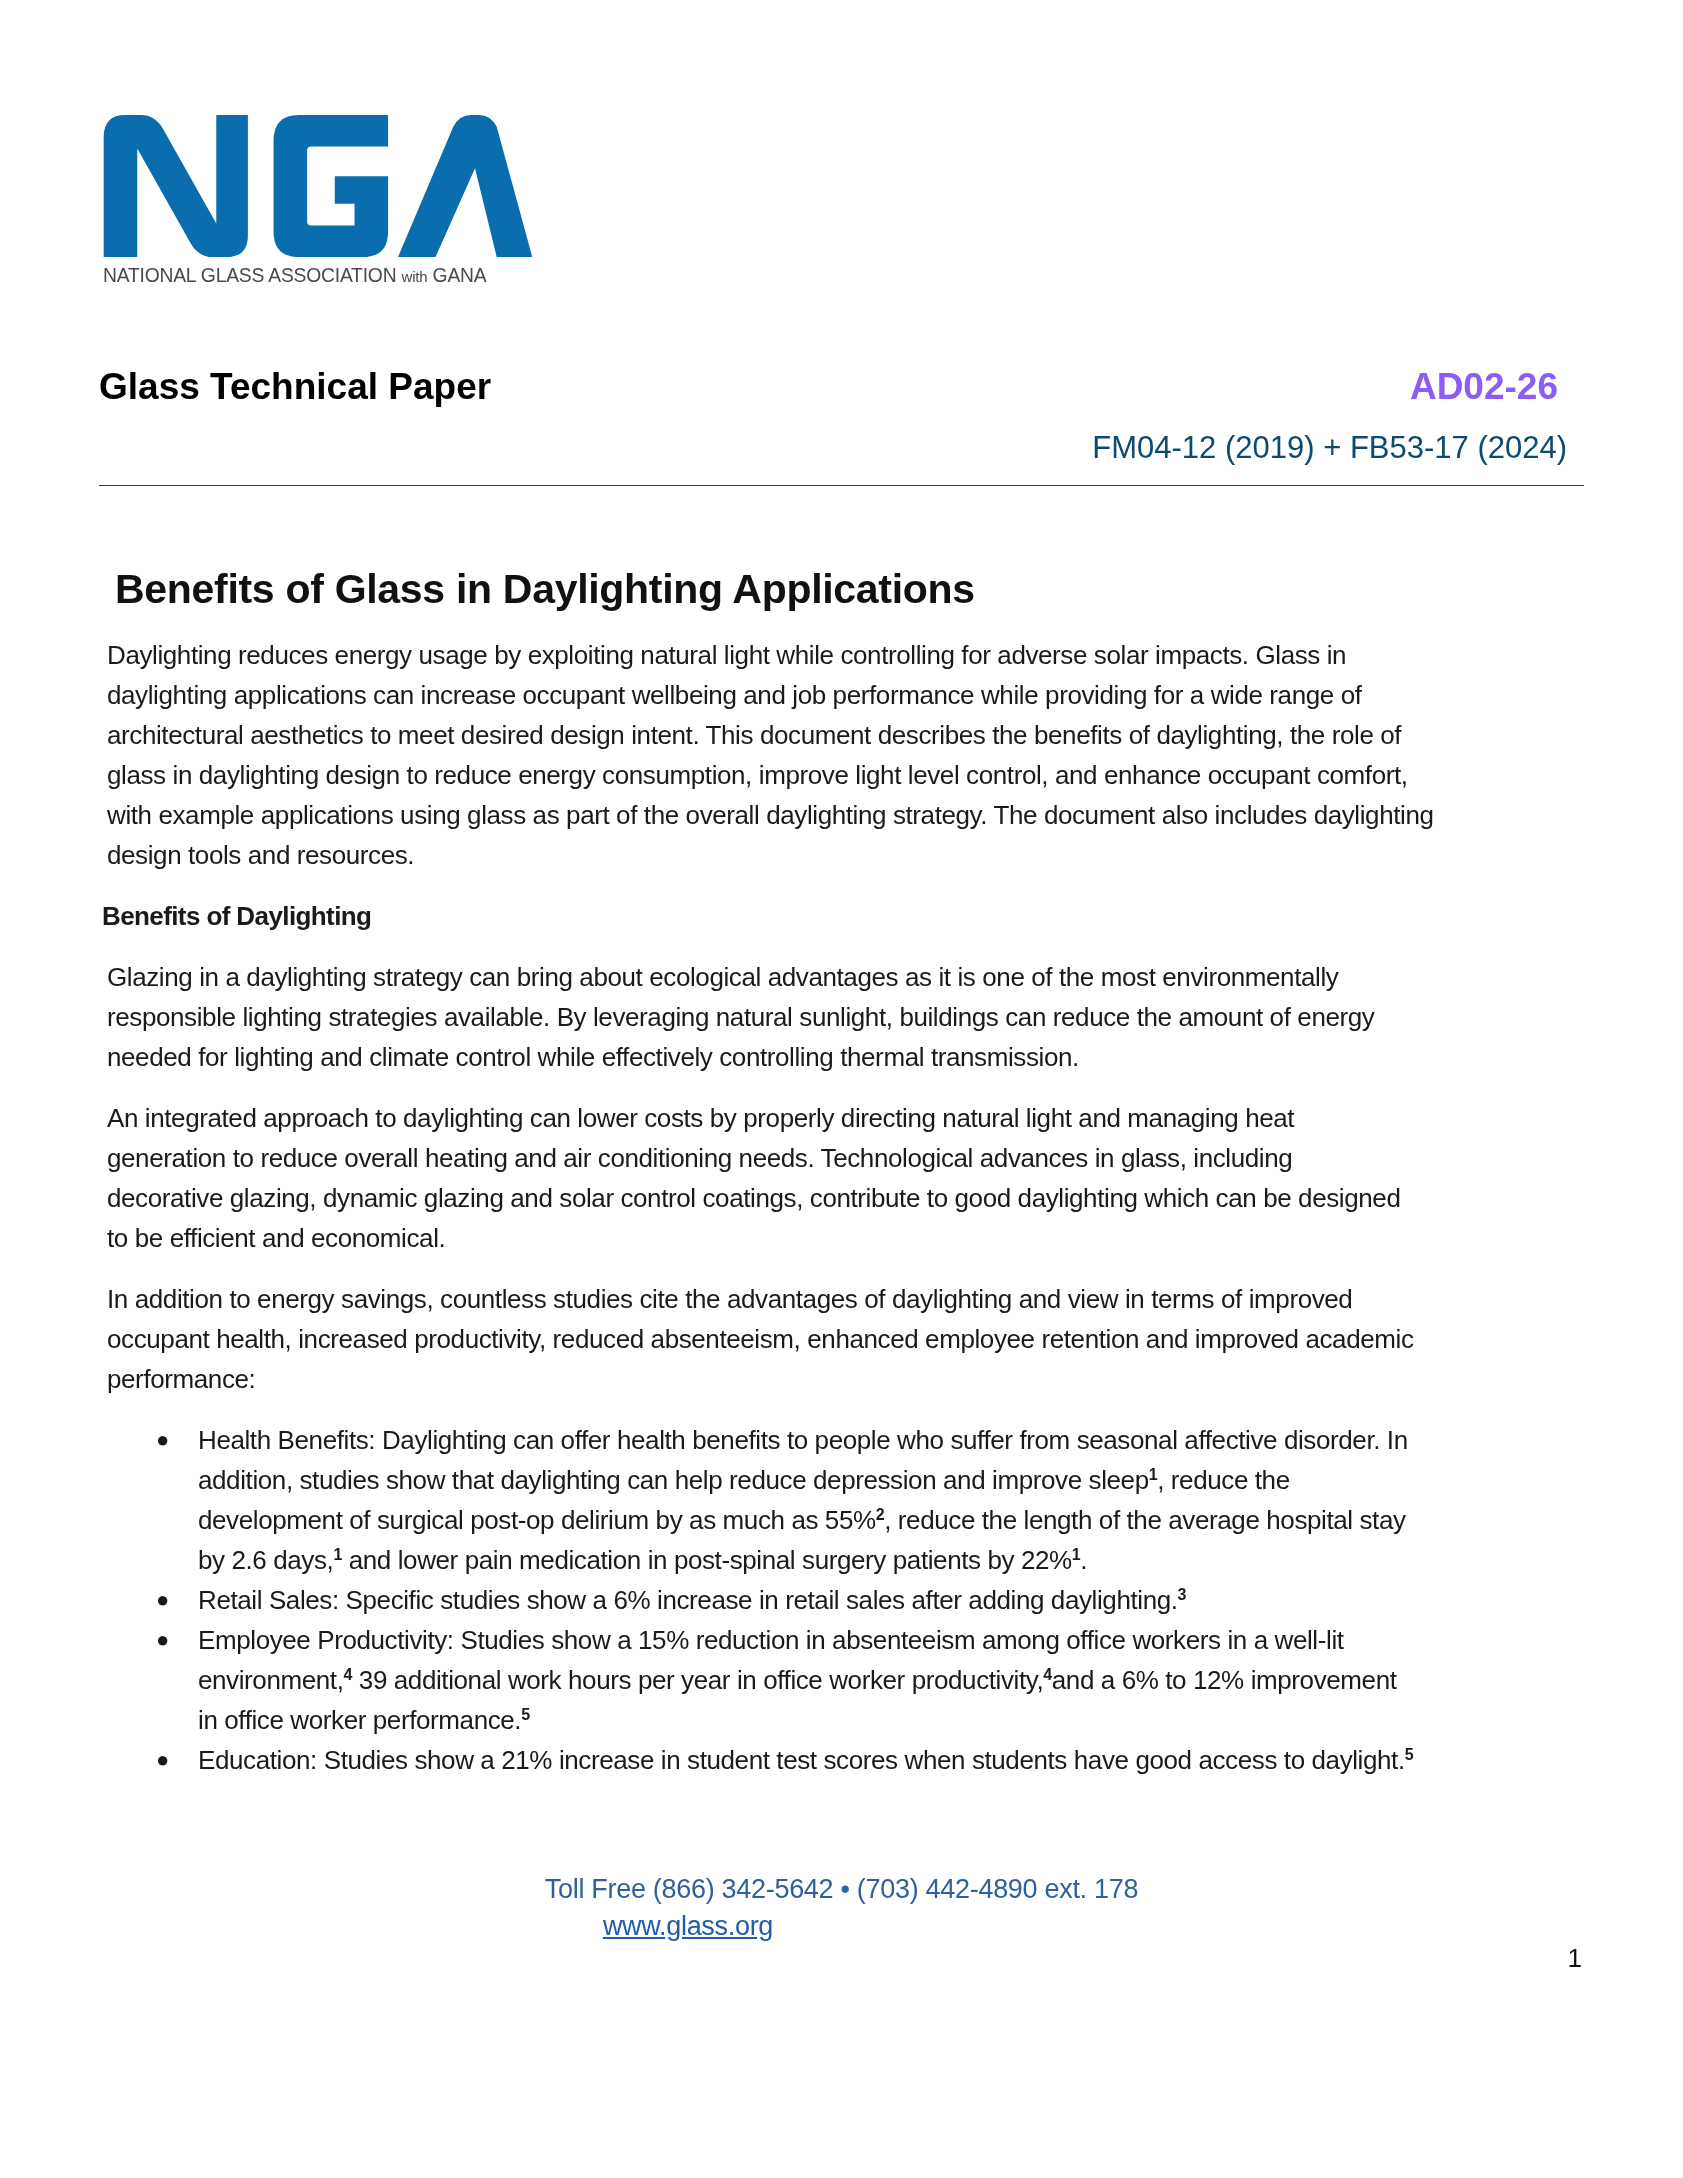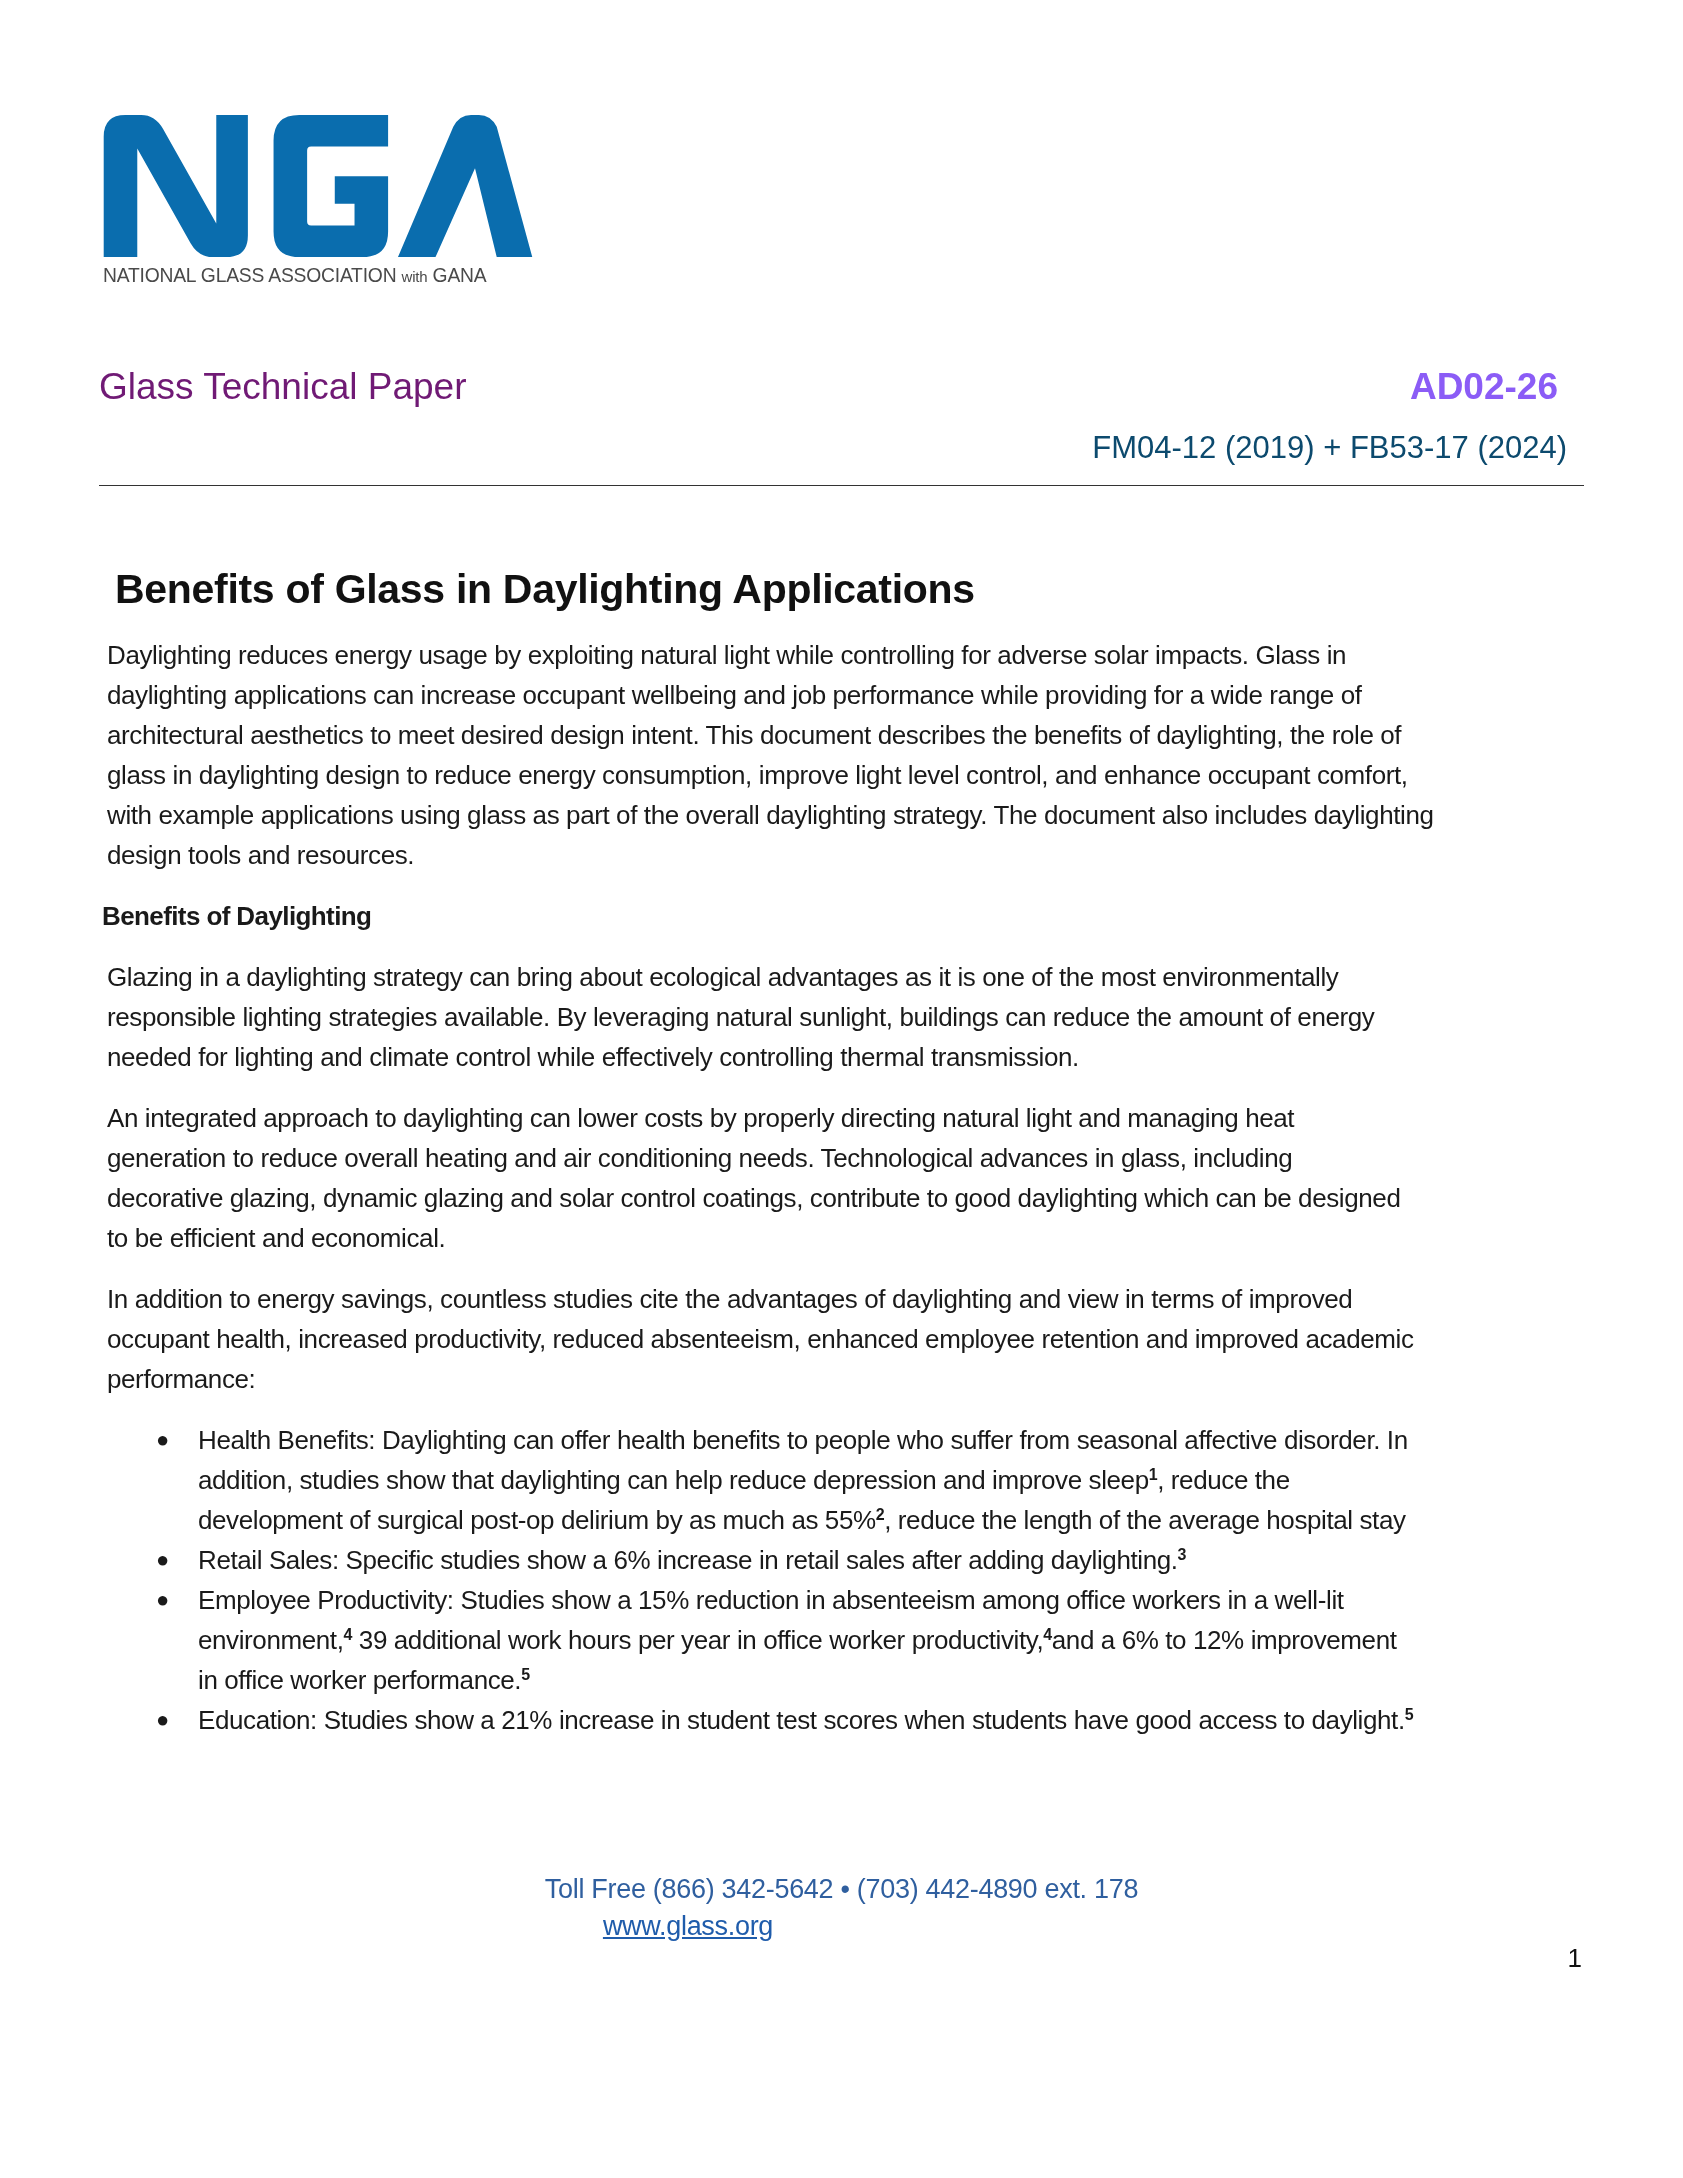--- a/index.html
+++ b/index.html
@@ -4,21 +4,21 @@
 <style>
   html, body { margin: 0; padding: 0; background: #ffffff; }
   body { width: 1683px; height: 2178px; position: relative; overflow: hidden;
          font-family: "Liberation Sans", "DejaVu Sans", sans-serif; color: #1a1a1a; }
   .logo { position: absolute; left: 99px; top: 107px; width: 436px; height: 188px; }
   .logo svg { display: block; }
   .tagline { position: absolute; left: 103px; top: 265px; font-size: 19.3px; letter-spacing: -0.2px;
              color: #4a4a4a; font-family: "Liberation Sans", sans-serif; white-space: nowrap; }
   .tagline .with { font-size: 15px; }
 
-  .doctype { position: absolute; left: 99px; top: 366px; font-size: 37px; font-weight: normal; color: #701a75; }
+  .doctype { position: absolute; left: 99px; top: 366px; font-size: 37px; font-weight: bold; color: #000000; }
   .docnum { position: absolute; right: 125px; top: 366px; font-size: 37px; font-weight: bold; color: #8b5cf6; }
   .supersede { position: absolute; right: 116px; top: 430px; font-size: 31px; color: #0c4a6e; }
   .rule { position: absolute; left: 99px; width: 1485px; top: 485px; height: 0; border-top: 1.5px solid #333; }
 
   .title { position: absolute; left: 99px; top: 550px; font-size: 41px; font-weight: bold; color: #111; letter-spacing: -0.3px; }
 
   .content { position: absolute; left: 99px; top: 635px; width: 1485px; font-size: 26px; line-height: 40px; color: #1a1a1a; letter-spacing: -0.4px; }
   .content p { margin: 0 0 21px 8px; }
   .content .line { display: block; white-space: nowrap; }
   .content h2 { margin: 0 0 21px 3px; font-size: 26px; font-weight: bold; line-height: 40px; letter-spacing: -0.6px; }
@@ -86,20 +86,21 @@
     <span class="line">occupant health, increased productivity, reduced absenteeism, enhanced employee retention and improved academic</span>
     <span class="line">performance:</span>
   </p>
 
   <ul id="bullet-list">
       <li>
         <span class="bullet">●</span>
         <span class="line">Health Benefits: Daylighting can offer health benefits to people who suffer from seasonal affective disorder. In</span>
         <span class="line">addition, studies show that daylighting can help reduce depression and improve sleep<sup>1</sup>, reduce the</span>
         <span class="line">development of surgical post-op delirium by as much as 55%<sup>2</sup>, reduce the length of the average hospital stay</span>
+        <span class="line">by 2.6 days,<sup>1</sup> and lower pain medication in post-spinal surgery patients by 22%<sup>1</sup>.</span>
       </li>
       <li>
         <span class="bullet">●</span>
         <span class="line">Retail Sales: Specific studies show a 6% increase in retail sales after adding daylighting.<sup>3</sup></span>
       </li>
       <li>
         <span class="bullet">●</span>
         <span class="line">Employee Productivity: Studies show a 15% reduction in absenteeism among office workers in a well-lit</span>
         <span class="line">environment,<sup>4</sup> 39 additional work hours per year in office worker productivity,<sup>4</sup>and a 6% to 12% improvement</span>
         <span class="line">in office worker performance.<sup>5</sup></span>

